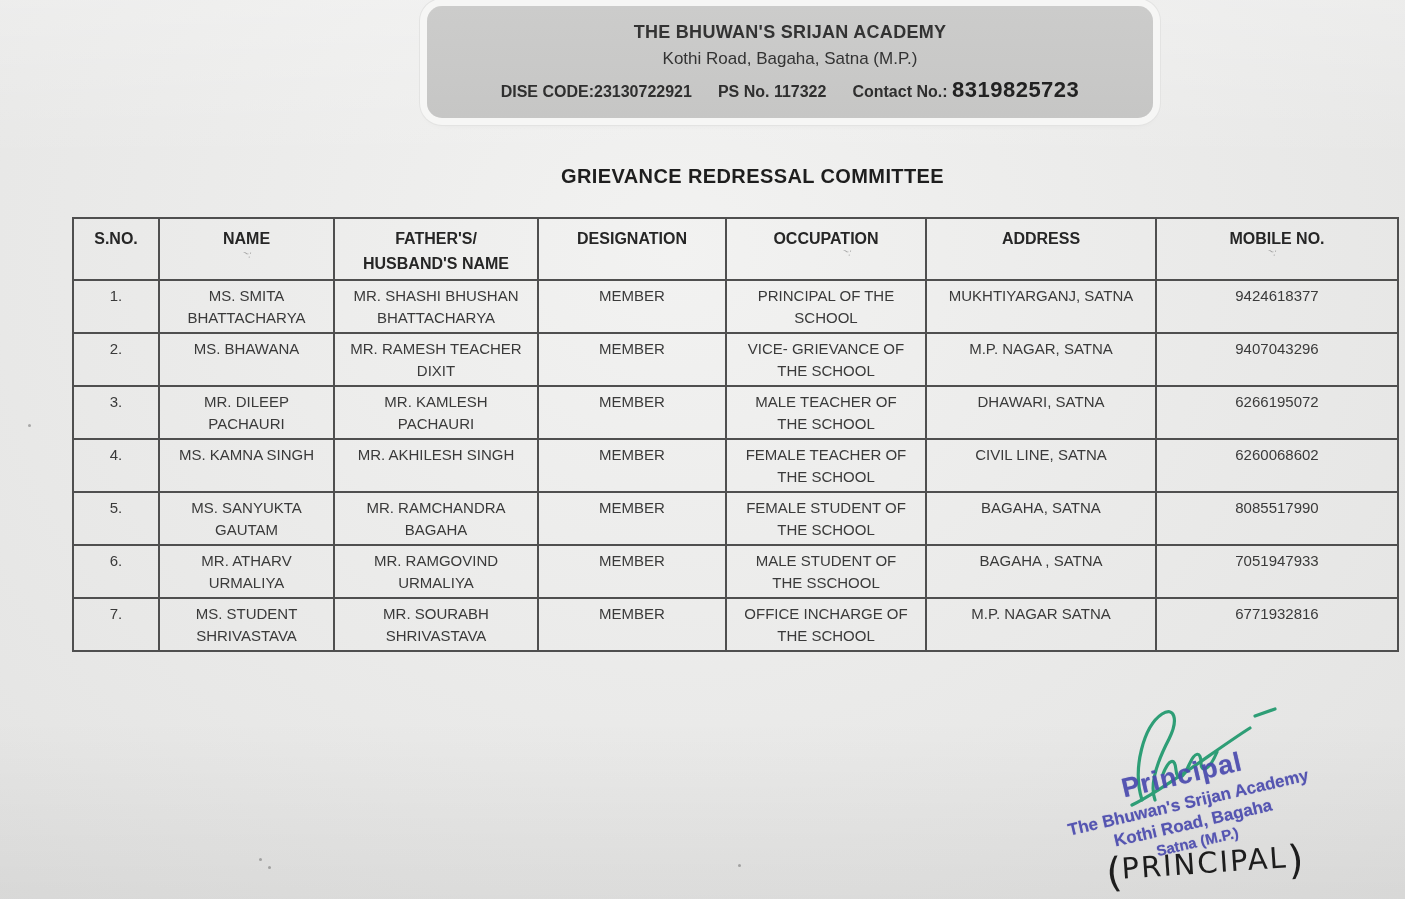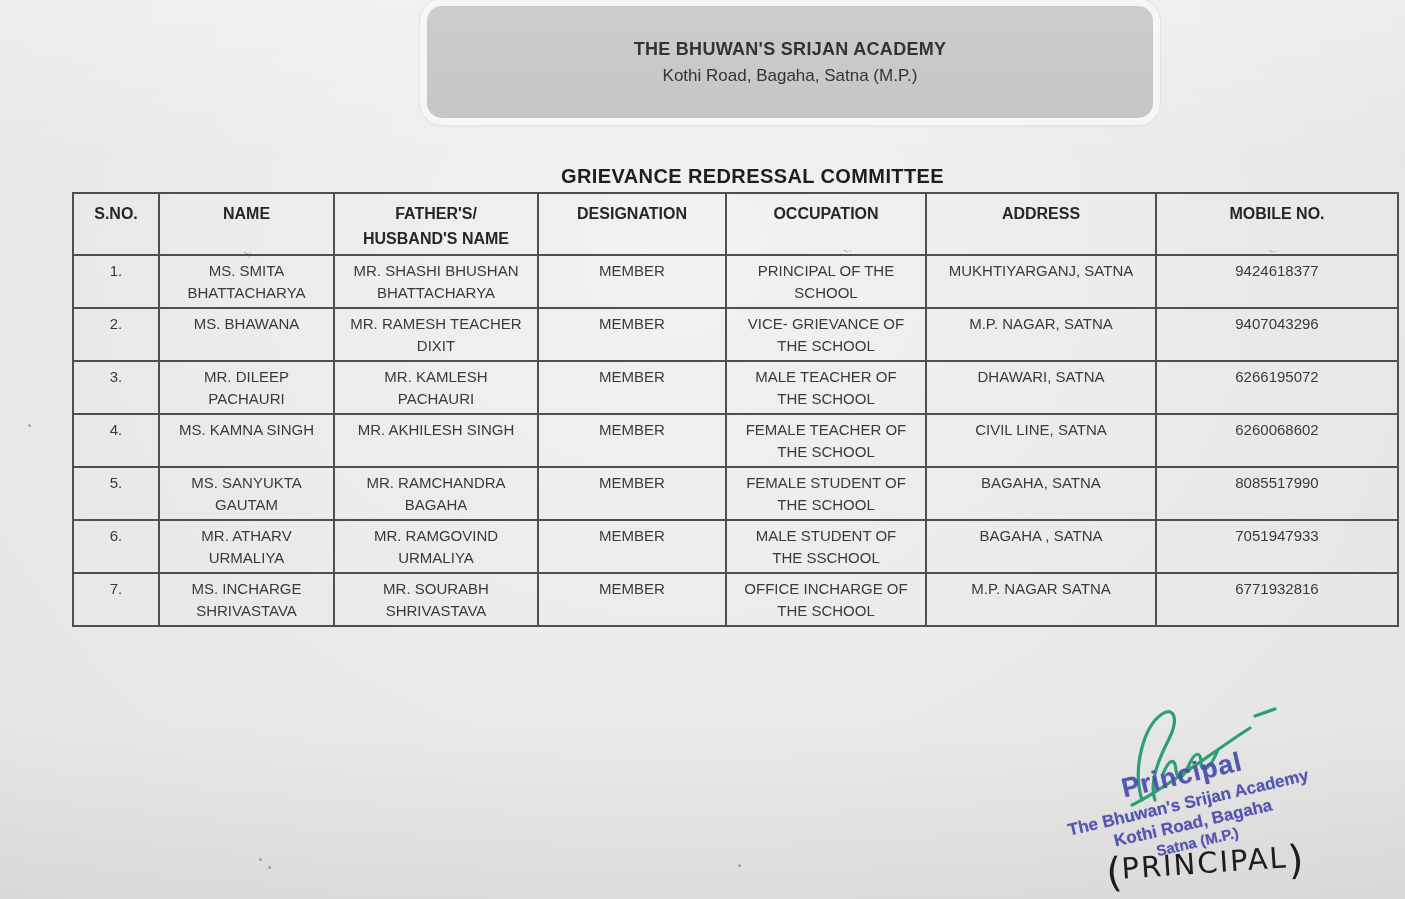--- a/index.html
+++ b/index.html
@@ -22,21 +22,21 @@
   .lh-line1{font-size:18px;font-weight:bold;letter-spacing:.3px;color:#333;}
   .lh-line2{font-size:17px;font-weight:normal;color:#333;}
   .lh-line3{font-size:16px;font-weight:bold;color:#2f2f2f;display:flex;align-items:baseline;gap:26px;margin-top:2px;}
   .lh-contact-number{font-size:22px;font-weight:bold;letter-spacing:.5px;color:#222;}
   
   .doc-title{
     position:absolute;left:90px;top:165px;width:1325px;text-align:center;
     font-size:20px;font-weight:bold;color:#1e1e1e;letter-spacing:.4px;
   }
   
-  .committee-table-wrap{position:absolute;left:72px;top:192px;width:1325px;}
+  .committee-table-wrap{position:absolute;left:72px;top:217px;width:1325px;}
   table{border-collapse:collapse;table-layout:fixed;width:1325px;}
   th,td{
     border:2px solid #4f4f4f;
     vertical-align:top;text-align:center;
     white-space:pre-line;
     color:#3a3a3a;
     padding:4px 4px 2px 4px;
   }
   th{font-size:16px;font-weight:bold;color:#262626;height:46px;padding-top:8px;line-height:1.55;}
   td{font-size:15px;height:43px;line-height:1.5;}
@@ -67,20 +67,28 @@
   .hand-note .paren{font-size:40px;font-weight:400;vertical-align:-7px;letter-spacing:0;}
 </style>
 </head>
 <body>
 
 <div class="vignette"></div>
 
 <div class="letterhead">
   <div class="lh-line1">THE BHUWAN'S SRIJAN ACADEMY</div>
   <div class="lh-line2">Kothi Road, Bagaha, Satna (M.P.)</div>
+  <div class="lh-line3">
+    <span>DISE CODE:23130722921</span>
+    <span>PS No. 117322</span>
+    <span>
+      <span>Contact No.:</span>
+      <span class="lh-contact-number">8319825723</span>
+    </span>
+  </div>
 </div>
 
 <div class="doc-title">GRIEVANCE REDRESSAL COMMITTEE</div>
 
 <div class="committee-table-wrap">
   <table>
     <colgroup>
       <col class="c-sno">
         <col class="c-name">
         <col class="c-father">
@@ -166,21 +174,21 @@
         <td>MR. RAMGOVIND
 URMALIYA</td>
         <td>MEMBER</td>
         <td>MALE STUDENT OF
 THE SSCHOOL</td>
         <td>BAGAHA , SATNA</td>
         <td>7051947933</td>
       </tr>
       <tr>
         <td>7.</td>
-        <td>MS. INCHARGE
+        <td>MS. STUDENT
 SHRIVASTAVA</td>
         <td>MR. SOURABH
 SHRIVASTAVA</td>
         <td>MEMBER</td>
         <td>OFFICE INCHARGE OF
 THE SCHOOL</td>
         <td>M.P. NAGAR SATNA</td>
         <td>6771932816</td>
       </tr>
     </tbody>

